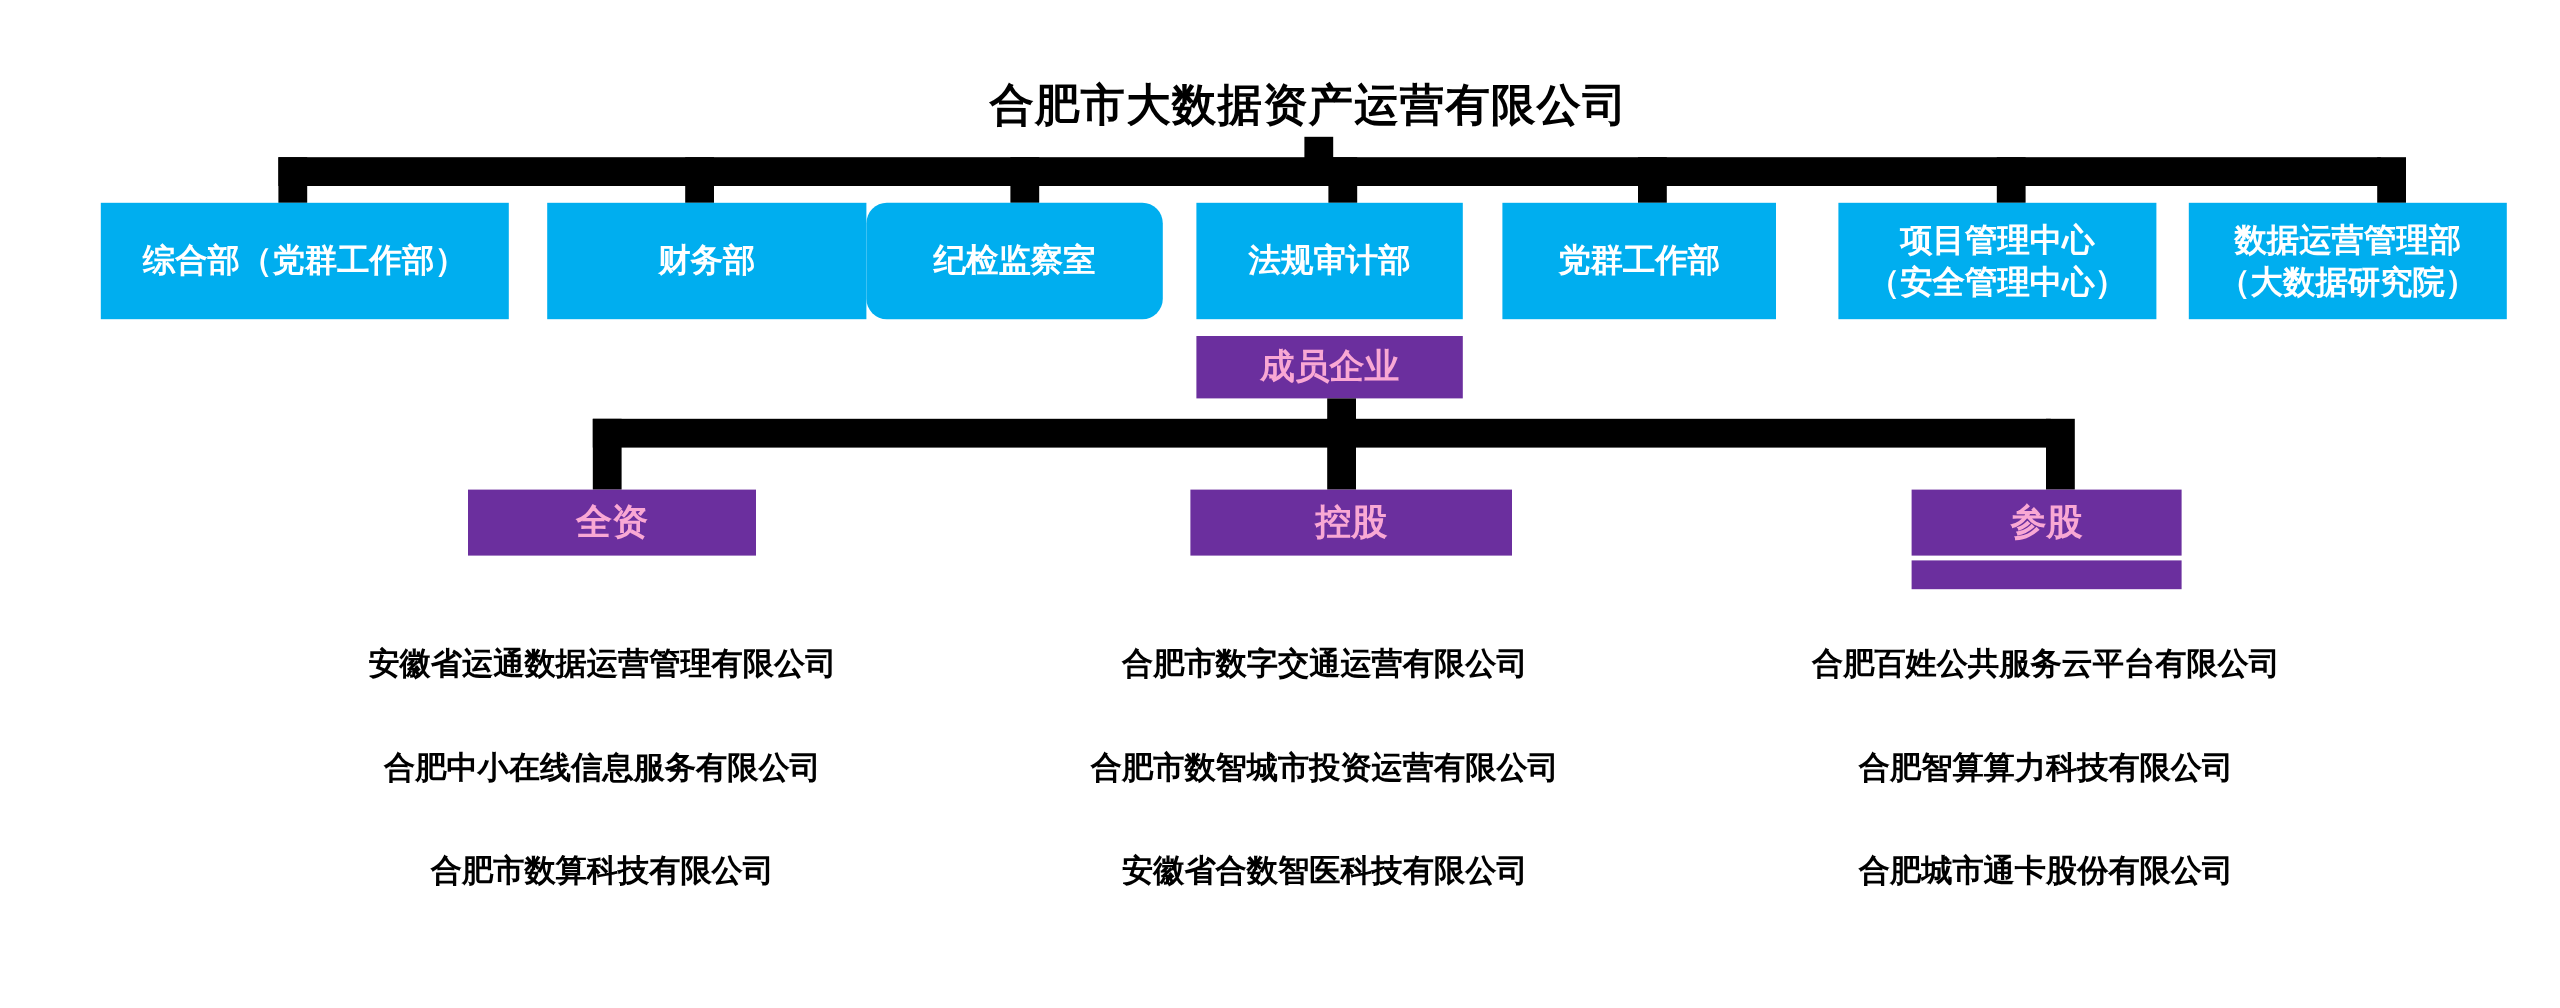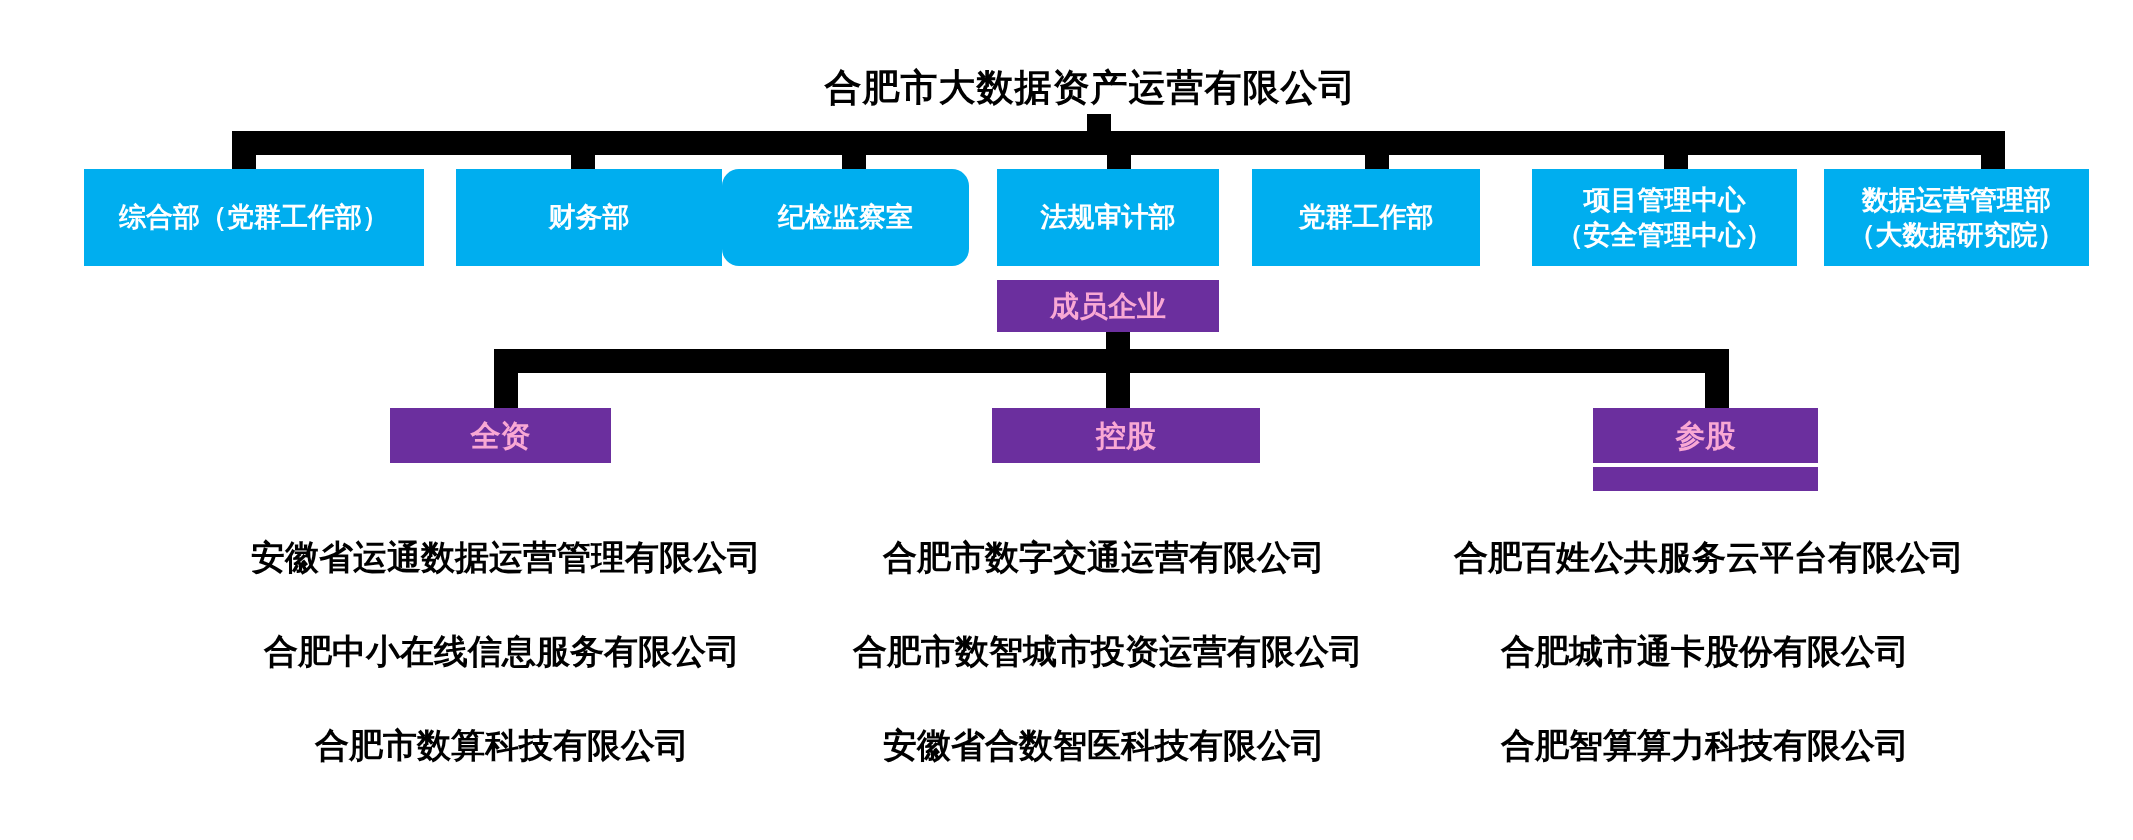--- a/index.html
+++ b/index.html
@@ -80,21 +80,21 @@
     height: 3px;
     background: #6b2f9e;
   }
 
   
   .company-col {
     position: absolute;
     text-align: center;
   }
   .company-name {
-    font-size: 34px;
+    font-size: 26px;
     font-weight: bold;
     color: #000000;
     line-height: 1.0;
     margin-bottom: 36px;
     white-space: nowrap;
   }
   .company-name:last-child { margin-bottom: 0; }
 </style>
 </head>
 <body>
@@ -133,21 +133,21 @@
 
   <div class="purple-box member-box" style="left:973px; top:256px; width:222px; height:52px;">成员企业</div>
 
   <div class="vline" style="left:1082px; top:308px; height:20px;"></div>
   <div class="hline" style="left:470px; top:325px; width:1215px;"></div>
 
   <div class="vline" style="left:470px; top:325px; height:59px;"></div>
   <div class="vline" style="left:1082px; top:325px; height:59px;"></div>
   <div class="vline" style="left:1681px; top:325px; height:59px;"></div>
 
-  <div class="purple-box cat-box" style="left:366px; top:384px; width:221px; height:55px;">全资</div>
+  <div class="purple-box cat-box" style="left:366px; top:384px; width:240px; height:55px;">全资</div>
 
   <div class="purple-box cat-box" style="left:968px; top:384px; width:268px; height:55px;">控股</div>
 
   <div class="purple-box cat-box" style="left:1569px; top:384px; width:225px; height:55px;">参股</div>
 
   <div class="cat-underline" style="left:1569px; top:443px; width:225px;"></div>
 
   <div class="company-col" style="left:203px; top:492px; width:550px;">
     <div class="company-name">安徽省运通数据运营管理有限公司</div>
     <div class="company-name">合肥中小在线信息服务有限公司</div>
@@ -155,17 +155,17 @@
   </div>
 
   <div class="company-col" style="left:805px; top:492px; width:550px;">
     <div class="company-name">合肥市数字交通运营有限公司</div>
     <div class="company-name">合肥市数智城市投资运营有限公司</div>
     <div class="company-name">安徽省合数智医科技有限公司</div>
   </div>
 
   <div class="company-col" style="left:1406px; top:492px; width:550px;">
     <div class="company-name">合肥百姓公共服务云平台有限公司</div>
+    <div class="company-name">合肥智算算力科技有限公司</div>
     <div class="company-name">合肥城市通卡股份有限公司</div>
-    <div class="company-name">合肥智算算力科技有限公司</div>
   </div>
 
 </div>
 
 </body></html>

